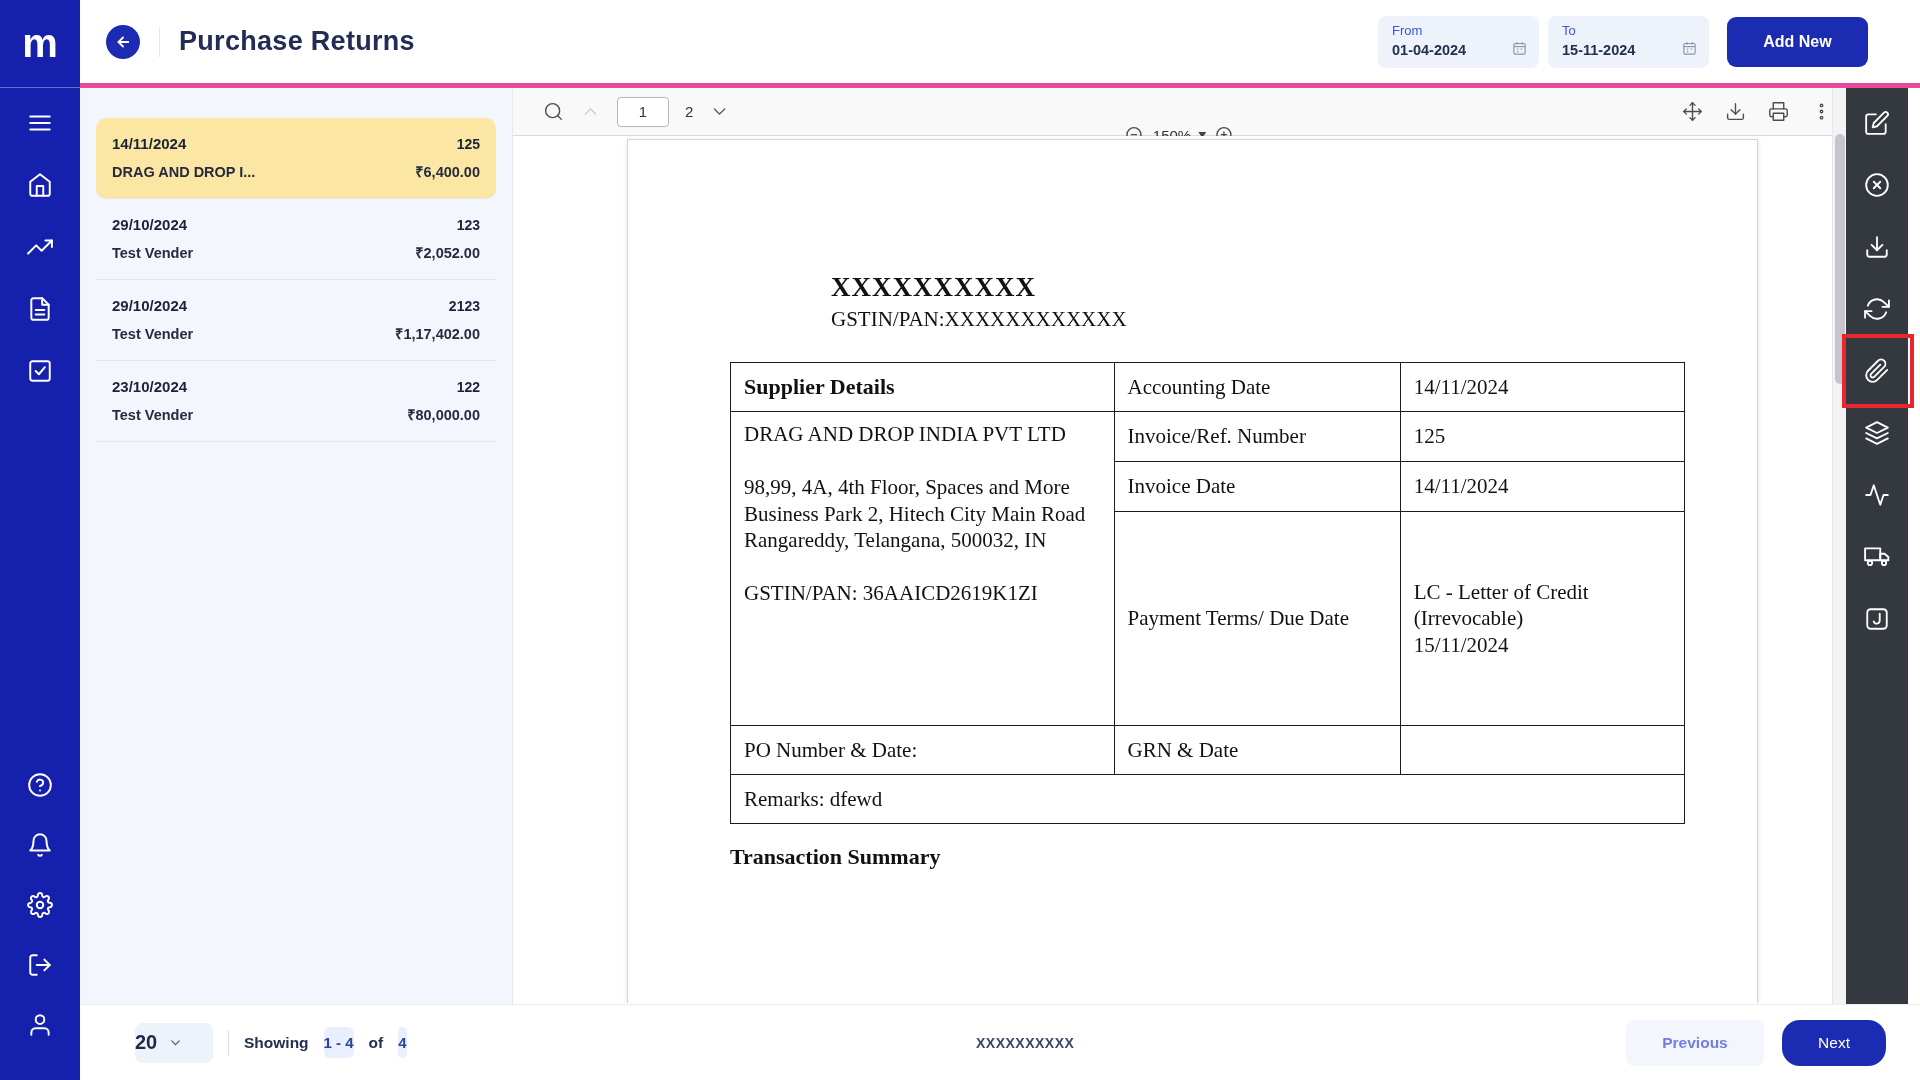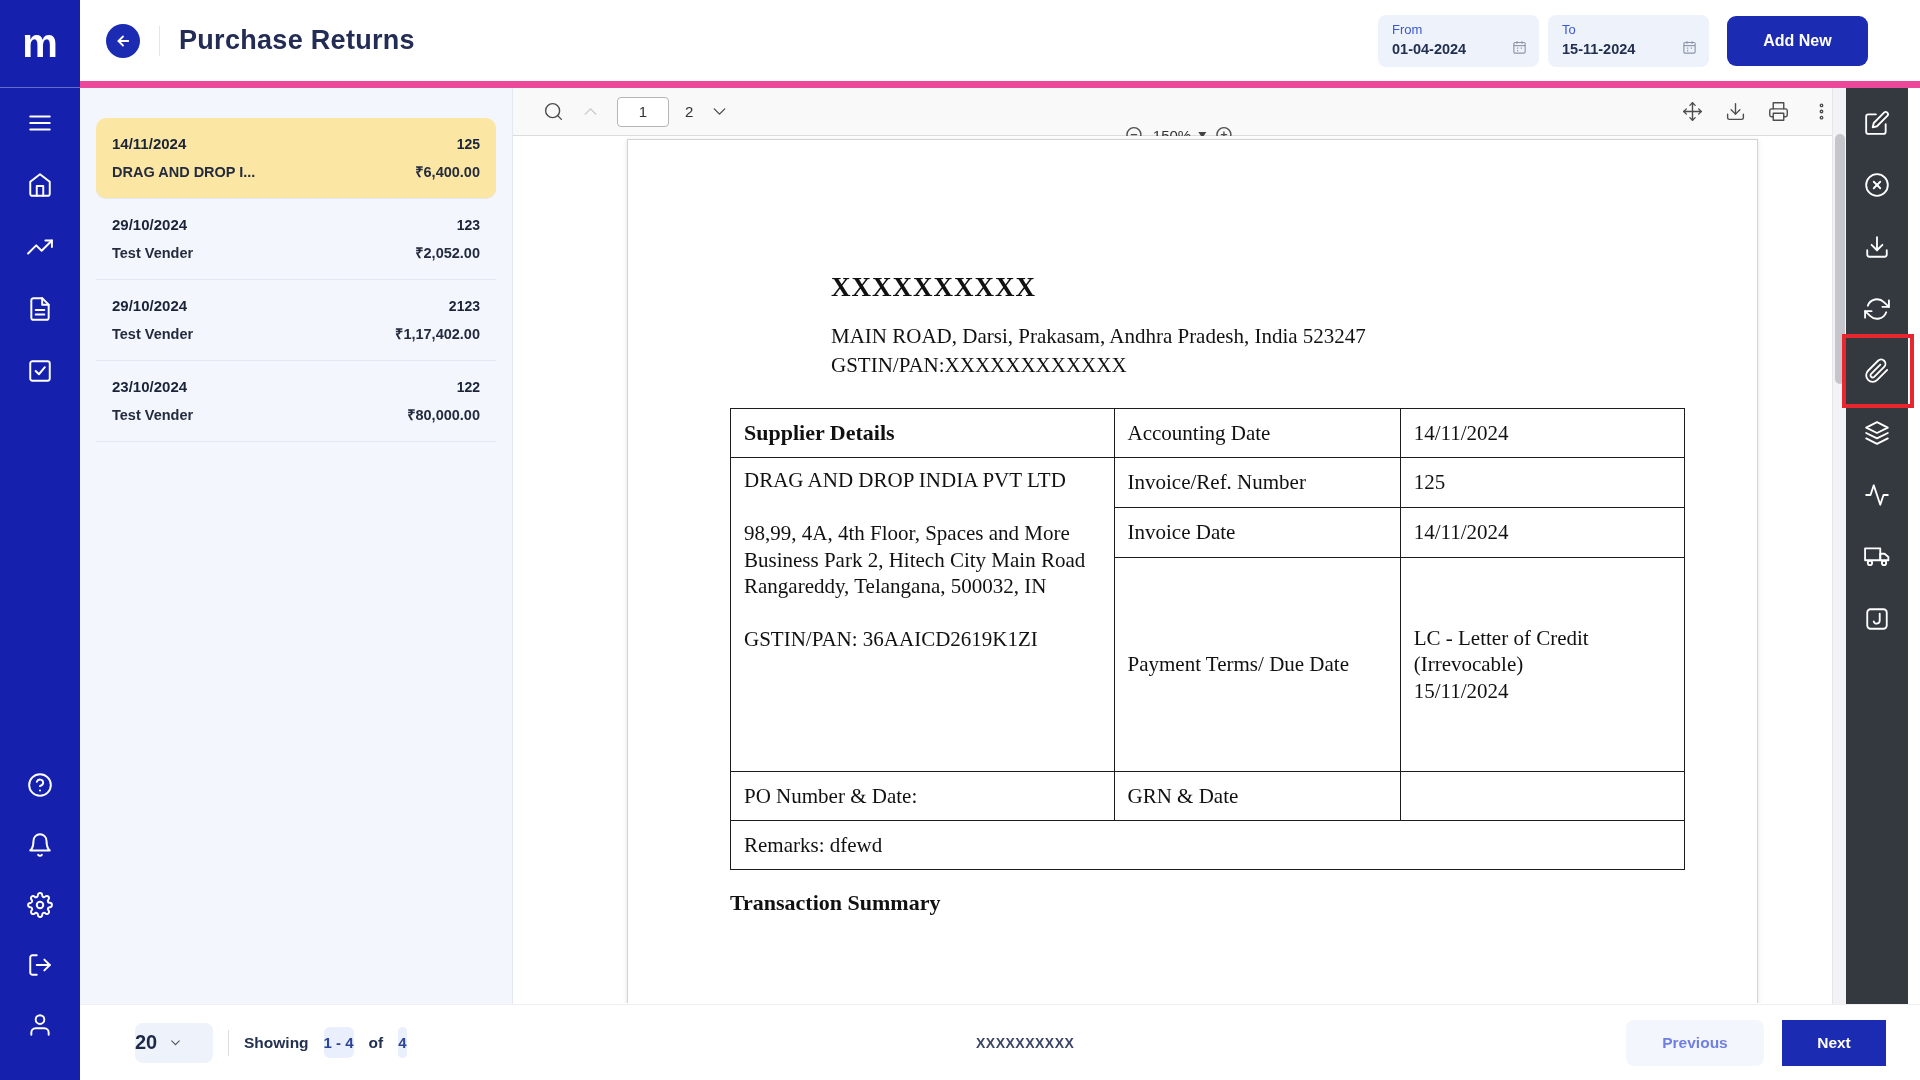--- a/index.html
+++ b/index.html
@@ -14,21 +14,21 @@
               border-bottom:1px solid rgba(255,255,255,.35); }
   .side-nav { display:flex; flex-direction:column; align-items:center; gap:36px; padding-top:22px; }
   .side-bottom { margin-top:auto; display:flex; flex-direction:column; align-items:center;
                  gap:34px; padding-bottom:42px; }
   .side-ic { width:26px; height:26px; display:block; cursor:pointer; }
   .side-ic svg { width:26px; height:26px; stroke:#fff; fill:none; stroke-width:1.8;
                  stroke-linecap:round; stroke-linejoin:round; }
 
   
   .topbar { position:absolute; left:80px; top:0; width:1840px; height:88px; background:#fff;
-            display:flex; align-items:center; z-index:7; border-bottom:7px solid #ec4899; }
+            display:flex; align-items:center; z-index:7; border-bottom:5px solid #ec4899; }
   .back-btn { width:34px; height:34px; border-radius:50%; background:#1b2bb2; margin-left:26px;
               display:flex; align-items:center; justify-content:center; cursor:pointer; flex:none; }
   .back-btn svg { width:18px; height:18px; stroke:#fff; fill:none; stroke-width:2.4;
                   stroke-linecap:round; stroke-linejoin:round; }
   .tb-divider { width:1px; height:30px; background:#e3e6ef; margin:0 19px; }
   .page-title { font-size:27px; font-weight:700; color:#232c55; letter-spacing:.3px; }
   .topbar-right { margin-left:auto; display:flex; align-items:center; gap:9px; padding-right:52px; }
   .date-box { width:161px; height:52px; background:#eef2fb; border-radius:8px;
               padding:7px 12px 7px 14px; cursor:pointer; }
   .date-label { font-size:13px; color:#3b57d4; font-weight:500; }
@@ -118,21 +118,21 @@
   .pill { background:#e9effc; border-radius:6px; padding:7px 0; font-size:15px;
           font-weight:600; color:#2c4397; }
   .of-label { font-size:15.5px; font-weight:600; color:#233050; }
   .watermark { position:absolute; left:896px; font-size:14px; font-weight:700; color:#3b4566;
                letter-spacing:.5px; }
   .fb-right { margin-left:auto; display:flex; gap:18px; padding-right:34px; }
   .btn-prev { width:138px; height:46px; background:#f4f6fe; color:#707ee0; font-size:15.5px;
               font-weight:600; border-radius:8px; border:none; cursor:pointer;
               font-family:"Liberation Sans",sans-serif; }
   .btn-next { width:104px; height:46px; background:#1b2bb2; color:#fff; font-size:15.5px;
-              font-weight:700; border-radius:0; border:none; cursor:pointer;
+              font-weight:400; border-radius:18px; border:none; cursor:pointer;
               font-family:"Liberation Sans",sans-serif; }
 </style>
 </head>
 <body>
 
 <aside class="sidebar">
   <div class="logo-box">m</div>
   <nav class="side-nav">
     <span class="side-ic">
       <svg viewBox="0 0 24 24">
@@ -370,21 +370,20 @@
             <circle cx="12" cy="19" r="1.4"></circle>
           </svg>
       </span>
     </div>
   </div>
 
   <div class="doc-area">
     <div class="doc-page">
       <div class="doc-head">
         <div class="doc-company">XXXXXXXXXX</div>
-        <div class="doc-address">MAIN ROAD, Darsi, Prakasam, Andhra Pradesh, India 523247</div>
         <div class="doc-gstin">GSTIN/PAN:XXXXXXXXXXXX</div>
       </div>
       <table class="doc-table">
         <tbody>
             <tr class="row-h">
           <td class="c1 th-supplier">Supplier Details</td>
           <td class="c2">Accounting Date</td>
           <td class="c3">14/11/2024</td>
         </tr>
         <tr class="row-m">

